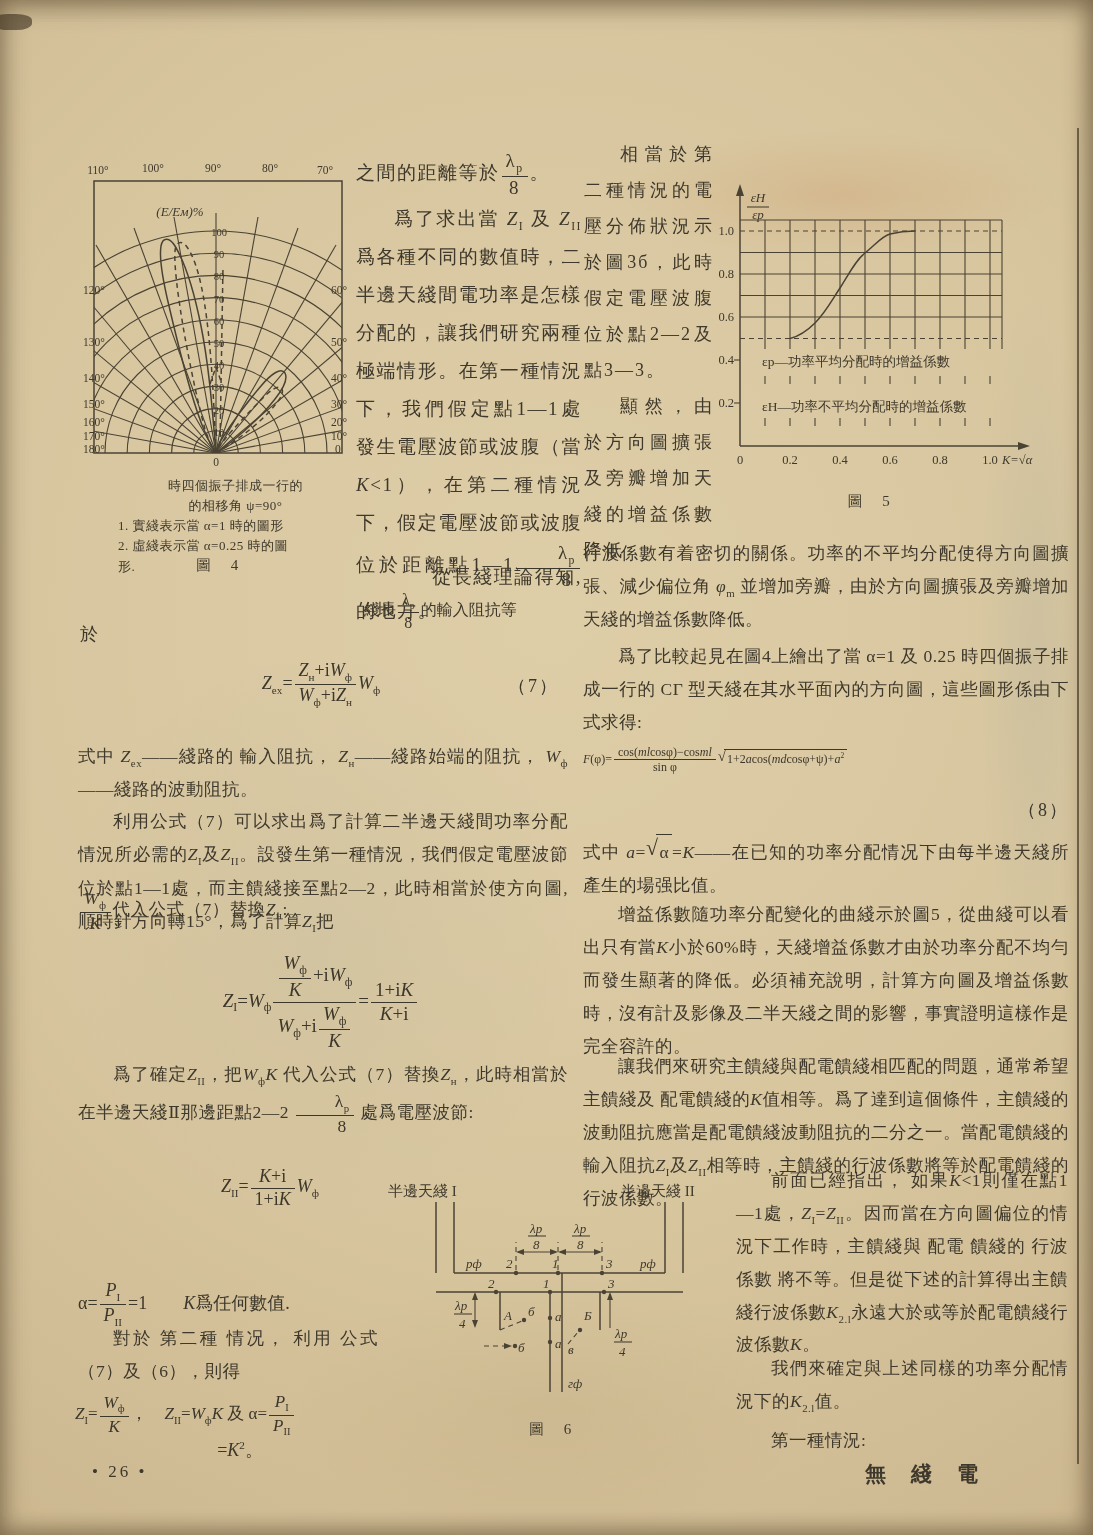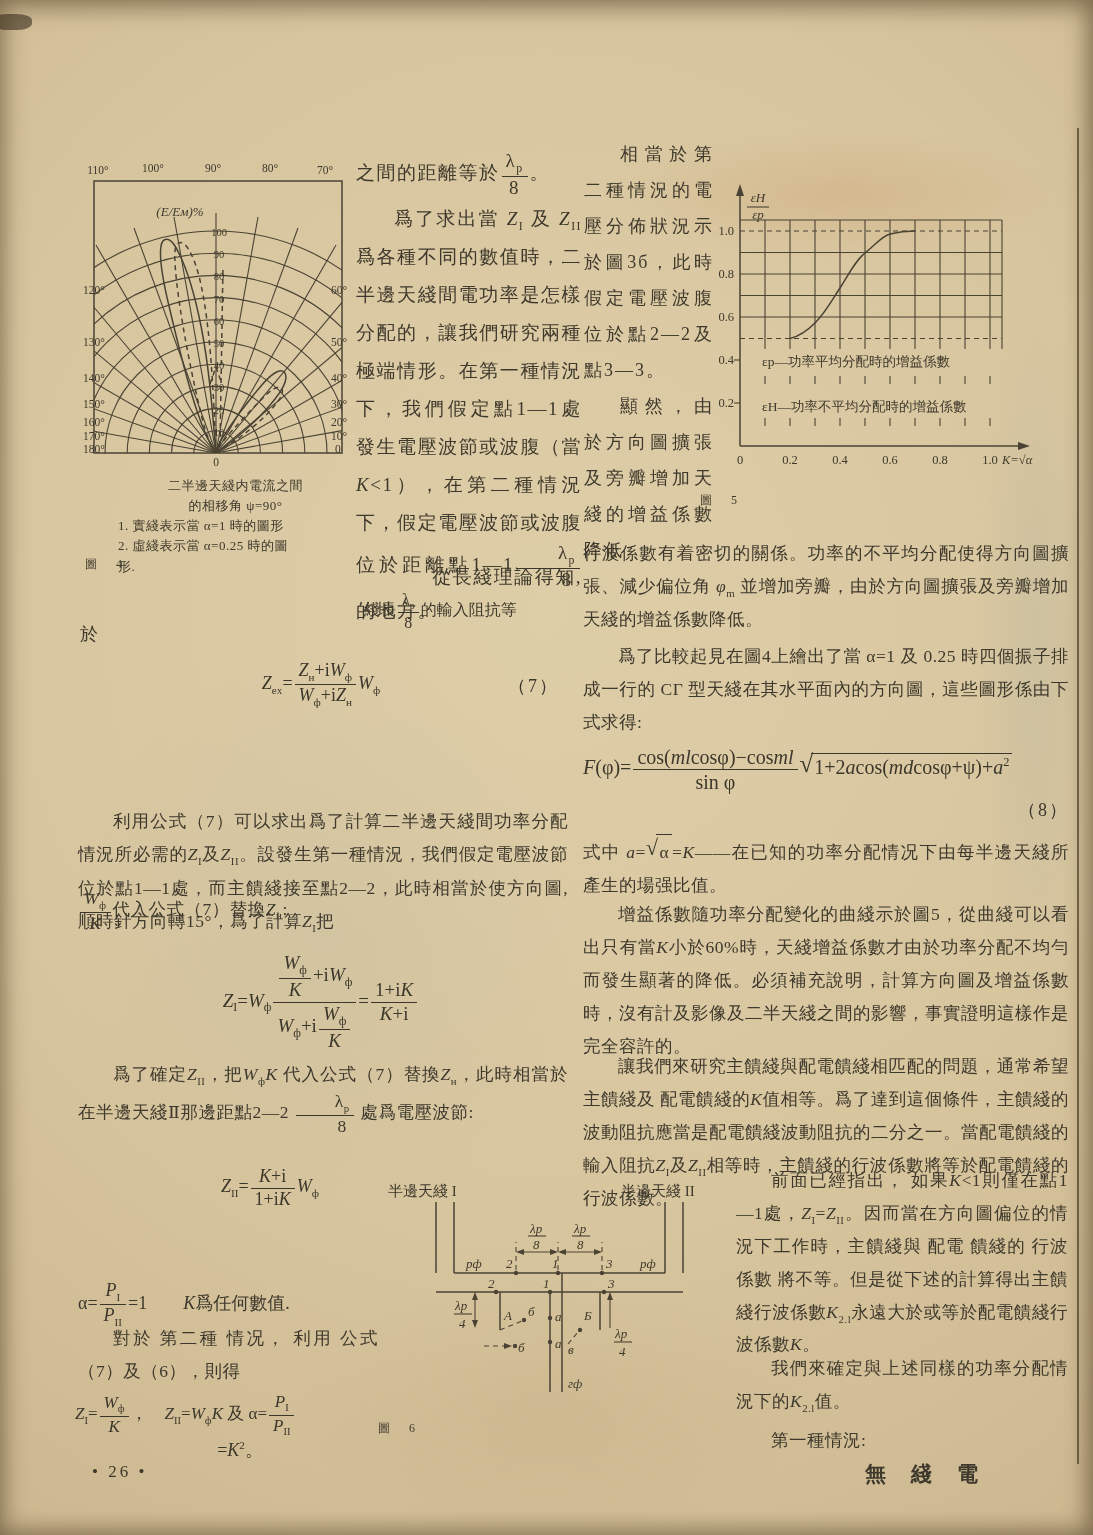--- a/index.html
+++ b/index.html
@@ -10,21 +10,21 @@
     box-shadow:inset 0 10px 22px rgba(60,42,20,.28), inset 0 -8px 18px rgba(60,42,20,.18),
                inset 10px 0 24px rgba(60,42,20,.14), inset -10px 0 22px rgba(60,42,20,.22);}
   .abs{position:absolute;}
   .cjk{color:#3e392c;}
   .p17{font-size:17.5px;line-height:1.9;text-align:justify;letter-spacing:.5px;}
   .pr{font-size:17.5px;line-height:1.88;text-align:justify;letter-spacing:.5px;}
   .mid{font-size:19px;line-height:2.0;text-align:justify;letter-spacing:1.5px;}
   .nar{font-size:18px;line-height:2.0;text-align:justify;letter-spacing:2px;}
   .indent{text-indent:2em;}
   .caption{font-size:13px;line-height:1.55;letter-spacing:.5px;}
-  .figlabel{font-size:12px;letter-spacing:8px;}
+  .figlabel{font-size:15px;letter-spacing:8px;text-align:center;}
   .formula{font-size:18px;text-align:center;color:#3c372b;}
   .formula i, .cjk i{font-style:italic;}
   sub,sup{font-size:.62em;}
   .frac{display:inline-block;vertical-align:middle;text-align:center;line-height:1.2;margin:0 2px;}
   .fnum{display:block;border-bottom:1.4px solid #3c372b;padding:0 4px;}
   .fden{display:block;padding:0 4px;}
   .sqrt{display:inline-block;white-space:nowrap;}
   .rad{display:inline-block;vertical-align:8%;font-size:1.25em;margin-right:-2px;}
   .vinc{display:inline-block;border-top:1.4px solid #3c372b;padding:1px 3px 0 3px;}
   .tagnum{font-size:18px;letter-spacing:2px;}
@@ -126,21 +126,21 @@
       <text x="136" y="201">50</text>
       <text x="136" y="223">40</text>
       <text x="136" y="245">30</text>
       <text x="136" y="268">20</text>
       <text x="136" y="290">10</text>
     </g>
     <text x="97" y="70" font-size="13" font-style="italic" text-anchor="middle">(E/Eм)%</text>
     <text x="133" y="320" font-size="11.5" text-anchor="middle">0</text>
   </svg>
   <div class="abs cjk caption" style="left:118px;top:476px;width:235px;">
-    <div style="text-align:center;">二半邊天綫内電流之間</div>
+    <div style="text-align:center;">時四個振子排成一行的</div>
     <div style="text-align:center;">的相移角 ψ=90°</div>
     <div>1. 實綫表示當 α=1 時的圖形</div>
     <div>2. 虛綫表示當 α=0.25 時的圖</div>
     <div>形.</div>
   </div>
   <div class="abs cjk figlabel" style="left:85px;top:556px;width:272px;">圖 4</div>
 
   <div class="abs cjk mid" style="left:356px;top:150px;width:226px;">
     <div class="formula-p">之間的距離等於<span class="frac"><span class="fnum">λ<sub>p</sub></span><span class="fden">8</span></span>。</div>
     <div class="formula-p indent">爲了求出當 <i>Z</i><sub>I</sub> 及 <i>Z</i><sub>II</sub> 爲各種不同的數值時，二半邊天綫間電功率是怎樣分配的，讓我們研究兩種極端情形。在第一種情況下，我們假定點1—1處發生電壓波節或波腹（當 <i>K</i>&lt;1），在第二種情況下，假定電壓波節或波腹位於距離點1—1<span class="frac"><span class="fnum">λ<sub>p</sub></span><span class="fden">8</span></span>的地方。</div>
@@ -148,20 +148,21 @@
   <div class="abs cjk mid" style="left:356px;top:558px;width:226px;text-align:right;">從長綫理論得知,</div>
 
   <div class="abs cjk" style="left:345px;top:590px;width:240px;font-size:16px;margin-left:19px;">綫長<span class="frac"><span class="fnum">λ<sub>p</sub></span><span class="fden">8</span></span>的輸入阻抗等</div>
   <div class="abs cjk" style="left:80px;top:622px;font-size:18px;">於</div>
 
   <div class="abs formula" style="left:75px;top:660px;width:492px;">
     <span><i>Z</i><sub>ex</sub>=<span class="frac"><span class="fnum"><i>Z</i><sub>н</sub>+i<i>W</i><sub>ф</sub></span><span class="fden"><i>W</i><sub>ф</sub>+i<i>Z</i><sub>н</sub></span></span><i>W</i><sub>ф</sub></span>
     <span class="abs tagnum" style="right:8px;top:14px;">（7）</span>
   </div>
 
+  <div class="abs cjk p17" style="left:78px;top:740px;width:490px;">式中 <i>Z</i><sub>ex</sub>——綫路的 輸入阻抗， <i>Z</i><sub>н</sub>——綫路始端的阻抗， <i>W</i><sub>ф</sub>——綫路的波動阻抗。</div>
   <div class="abs cjk p17 indent" style="left:78px;top:805px;width:490px;">利用公式（7）可以求出爲了計算二半邊天綫間功率分配情況所必需的<i>Z</i><sub>I</sub>及<i>Z</i><sub>II</sub>。設發生第一種情況，我們假定電壓波節位於點1—1處，而主饋綫接至點2—2，此時相當於使方向圖,順時針方向轉15°，爲了計算<i>Z</i><sub>I</sub>把</div>
   <div class="abs cjk p17" style="left:78px;top:888px;width:490px;"><span class="frac"><span class="fnum"><i>W</i><sub>ф</sub></span><span class="fden"><i>K</i></span></span>代入公式（7）替換<i>Z</i><sub>н</sub>:</div>
 
   <div class="abs formula" style="left:75px;top:952px;width:492px;font-size:19px;"><i>Z</i><sub>I</sub>=<i>W</i><sub>ф</sub><span class="frac"><span class="fnum"><span class="frac"><span class="fnum"><i>W</i><sub>ф</sub></span><span class="fden"><i>K</i></span></span>+i<i>W</i><sub>ф</sub></span><span class="fden"><i>W</i><sub>ф</sub>+i<span class="frac"><span class="fnum"><i>W</i><sub>ф</sub></span><span class="fden"><i>K</i></span></span></span></span>=<span class="frac"><span class="fnum">1+i<i>K</i></span><span class="fden"><i>K</i>+i</span></span></div>
 
   <div class="abs cjk p17 indent" style="left:78px;top:1058px;width:490px;">爲了確定<i>Z</i><sub>II</sub>，把<i>W</i><sub>ф</sub><i>K</i> 代入公式（7）替換<i>Z</i><sub>н</sub>，此時相當於在半邊天綫Ⅱ那邊距點2—2 <span class="frac"><span class="fnum">λ<sub>p</sub></span><span class="fden">8</span></span> 處爲電壓波節:</div>
 
   <div class="abs formula" style="left:130px;top:1166px;width:280px;"><i>Z</i><sub>II</sub>=<span class="frac"><span class="fnum"><i>K</i>+i</span><span class="fden">1+i<i>K</i></span></span><i>W</i><sub>ф</sub></div>
 
   <div class="abs formula" style="left:78px;top:1280px;width:320px;text-align:left;">α=<span class="frac"><span class="fnum"><i>P</i><sub>I</sub></span><span class="fden"><i>P</i><sub>II</sub></span></span>=1　　<i>K</i>爲任何數值.</div>
@@ -249,21 +250,21 @@
       <text x="290" y="298">1.0</text>
     </g>
     <text x="302" y="298" font-size="12.5" font-style="italic">K=√α</text>
     <text x="62" y="200" font-size="13.5">εp—功率平均分配時的增益係數</text>
     <text x="62" y="245" font-size="13.5">εH—功率不平均分配時的增益係數</text>
   </svg>
   <div class="abs cjk figlabel" style="left:700px;top:492px;width:345px;">圖 5</div>
 
   <div class="abs cjk pr" style="left:583px;top:537px;width:486px;">行波係數有着密切的關係。功率的不平均分配使得方向圖擴張、減少偏位角 <i>φ</i><sub>m</sub> 並增加旁瓣，由於方向圖擴張及旁瓣增加天綫的增益係數降低。</div>
   <div class="abs cjk pr indent" style="left:583px;top:640px;width:486px;">爲了比較起見在圖4上繪出了當 α=1 及 0.25 時四個振子排成一行的 СГ 型天綫在其水平面內的方向圖，這些圖形係由下式求得:</div>
-  <div class="abs formula" style="left:583px;top:745px;width:486px;font-size:20px;text-align:left;"><i>F</i>(φ)=<span class="frac"><span class="fnum">cos(<i>ml</i>cosφ)−cos<i>ml</i></span><span class="fden">sin φ</span></span><span class="sqrt"><span class="rad">√</span><span class="vinc">1+2<i>a</i>cos(<i>md</i>cosφ+ψ)+<i>a</i><sup>2</sup></span></span></div>
+  <div class="abs formula" style="left:583px;top:745px;width:486px;font-size:12px;text-align:left;"><i>F</i>(φ)=<span class="frac"><span class="fnum">cos(<i>ml</i>cosφ)−cos<i>ml</i></span><span class="fden">sin φ</span></span><span class="sqrt"><span class="rad">√</span><span class="vinc">1+2<i>a</i>cos(<i>md</i>cosφ+ψ)+<i>a</i><sup>2</sup></span></span></div>
   <div class="abs tagnum" style="left:583px;top:798px;width:486px;text-align:right;">（8）</div>
   <div class="abs cjk pr" style="left:583px;top:828px;width:486px;">式中 <i>a</i>=<span class="sqrt"><span class="rad">√</span><span class="vinc">α</span></span>=<i>K</i>——在已知的功率分配情况下由每半邊天綫所產生的場强比值。</div>
   <div class="abs cjk pr indent" style="left:583px;top:898px;width:486px;">增益係數隨功率分配變化的曲綫示於圖5，從曲綫可以看出只有當<i>K</i>小於60%時，天綫增益係數才由於功率分配不均勻而發生顯著的降低。必須補充說明，計算方向圖及增益係數時，沒有計及影像及二半天綫之間的影響，事實證明這樣作是完全容許的。</div>
   <div class="abs cjk pr indent" style="left:583px;top:1030px;width:486px;margin-top:20px;">讓我們來研究主饋綫與配電饋綫相匹配的問題，通常希望 主饋綫及 配電饋綫的<i>K</i>值相等。爲了達到這個條件，主饋綫的波動阻抗應當是配電饋綫波動阻抗的二分之一。當配電饋綫的輸入阻抗<i>Z</i><sub>I</sub>及<i>Z</i><sub>II</sub>相等時，主饋綫的行波係數將等於配電饋綫的行波係數。</div>
   <div class="abs cjk pr indent" style="left:736px;top:1164px;width:332px;">前面已經指出， 如果<i>K</i>&lt;1則僅在點1—1處，<i>Z</i><sub>I</sub>=<i>Z</i><sub>II</sub>。因而當在方向圖偏位的情況下工作時，主饋綫與 配電 饋綫的 行波係數 將不等。但是從下述的計算得出主饋綫行波係數<i>K</i><sub>2.l</sub>永遠大於或等於配電饋綫行波係數<i>K</i>。</div>
   <div class="abs cjk pr indent" style="left:736px;top:1352px;width:332px;">我們來確定與上述同樣的功率分配情況下的<i>K</i><sub>2.l</sub>值。</div>
   <div class="abs cjk pr indent" style="left:736px;top:1424px;width:332px;">第一種情況:</div>
 
   <svg class="abs" style="left:378px;top:1180px;" width="352" height="250" viewBox="0 0 352 250">
     <text x="10" y="16" font-size="15">半邊天綫 I</text>

